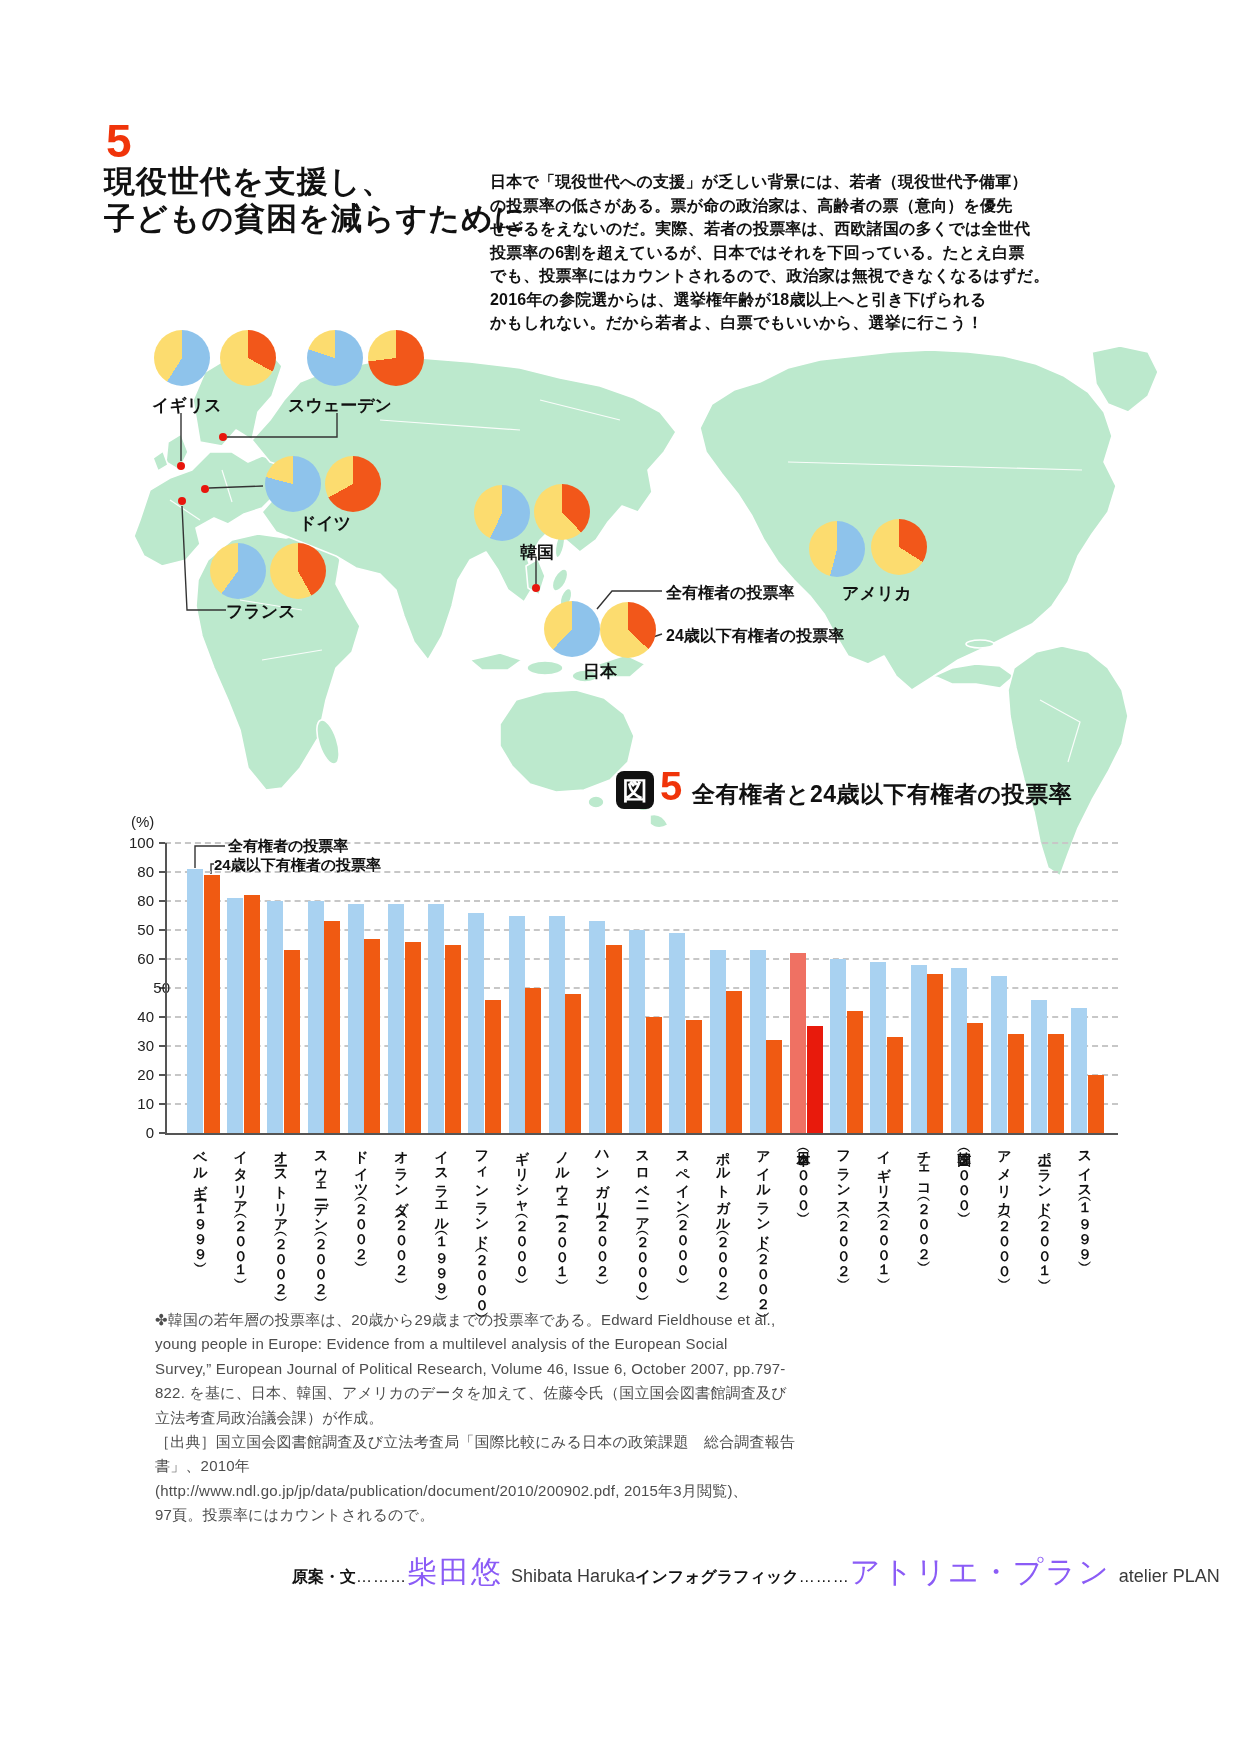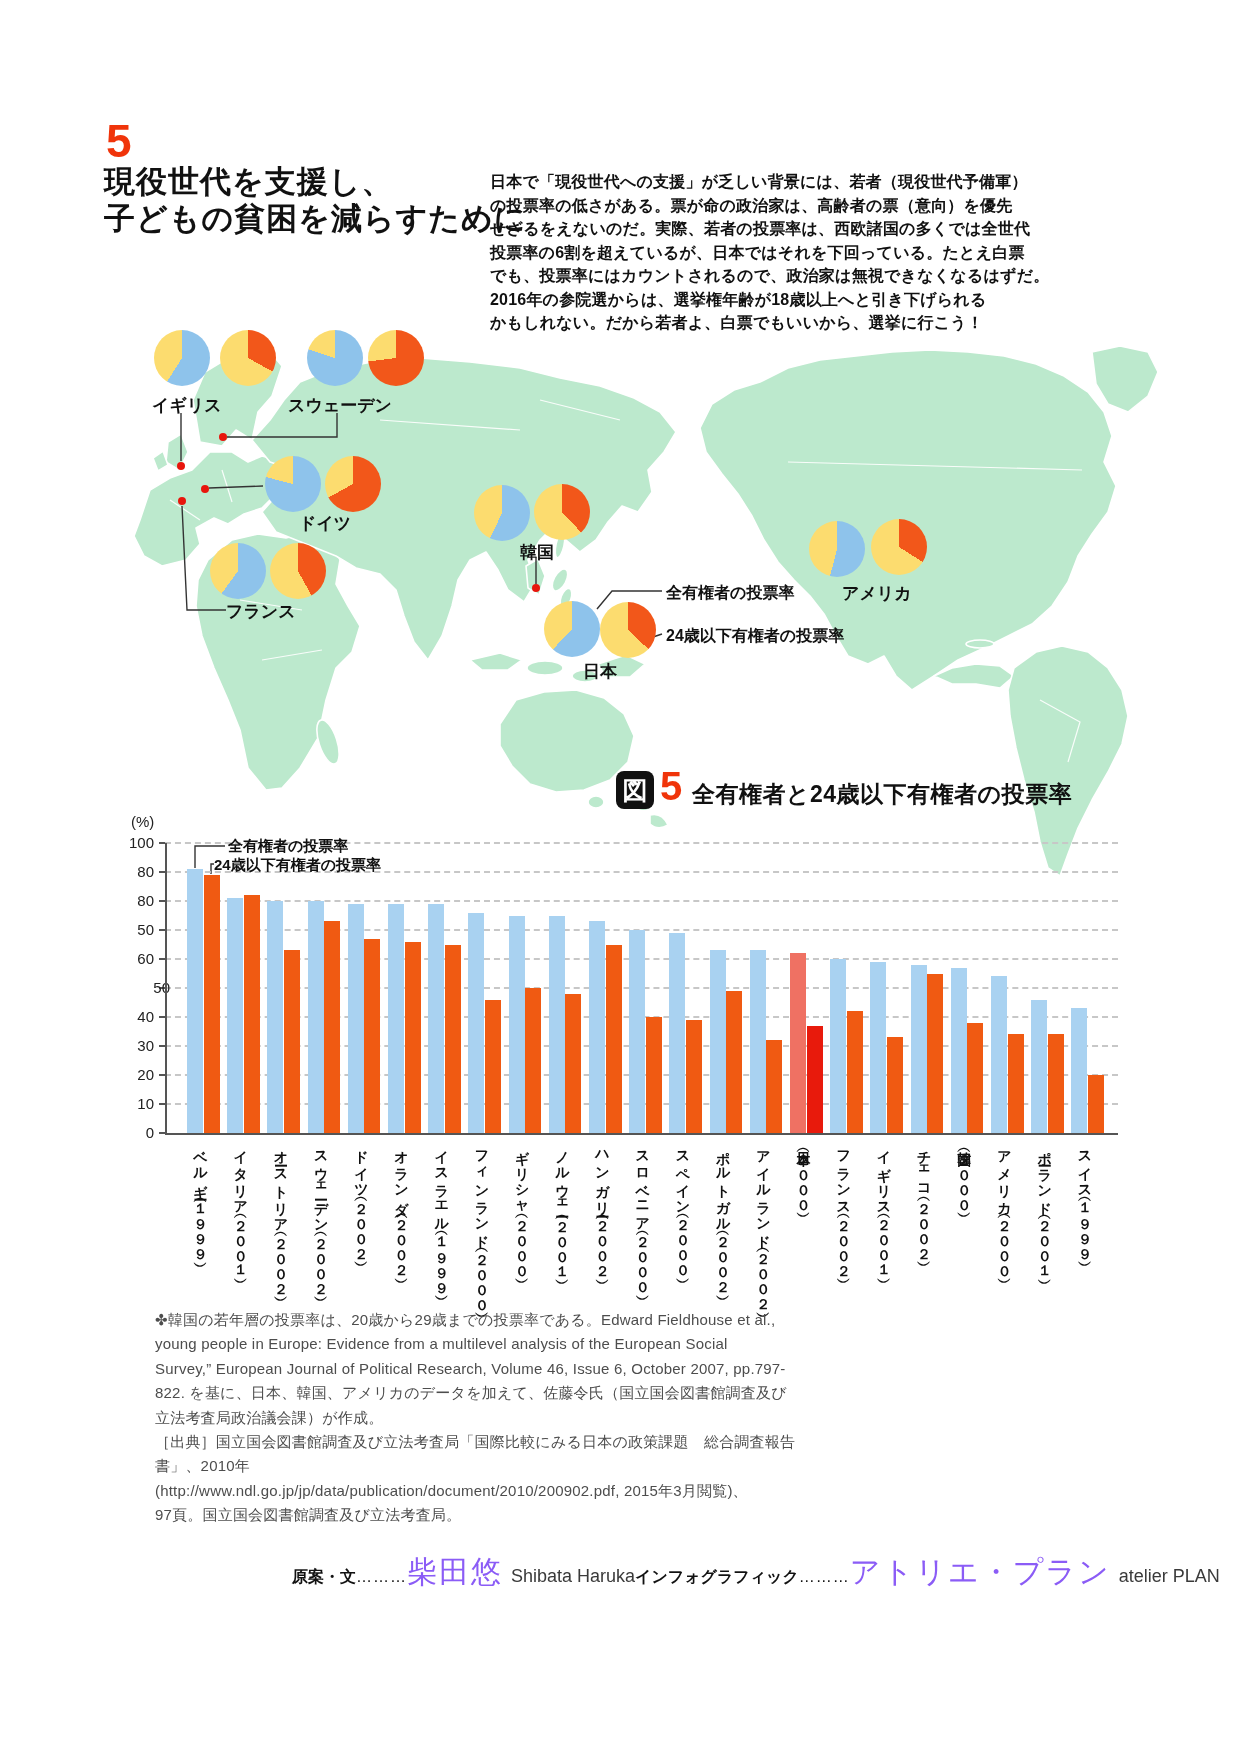--- a/index.html
+++ b/index.html
@@ -253,21 +253,21 @@
 
   <div class="abs" id="footnote">
       <div>✤韓国の若年層の投票率は、20歳から29歳までの投票率である。Edward Fieldhouse et al.,</div>
       <div>young people in Europe: Evidence from a multilevel analysis of the European Social</div>
       <div>Survey,” European Journal of Political Research, Volume 46, Issue 6, October 2007, pp.797-</div>
       <div>822. を基に、日本、韓国、アメリカのデータを加えて、佐藤令氏（国立国会図書館調査及び</div>
       <div>立法考査局政治議会課）が作成。</div>
       <div>［出典］国立国会図書館調査及び立法考査局「国際比較にみる日本の政策課題　総合調査報告</div>
       <div>書」、2010年</div>
       <div>(http://www.ndl.go.jp/jp/data/publication/document/2010/200902.pdf, 2015年3月閲覧)、</div>
-      <div>97頁。国立国会図書館調査及び立法考査局。</div>
+      <div>97頁。投票率にはカウントされるので。</div>
     </div>
 
   <div class="abs" id="credits">
     <span class="credit-label">原案・文</span>
     <span class="credit-dots">………</span>
     <span class="credit-big">柴田悠</span>
     <span class="credit-roman">Shibata Haruka</span>
     <span style="width:26px"></span>
     <span class="credit-label">インフォグラフィック</span>
     <span class="credit-dots">………</span>

